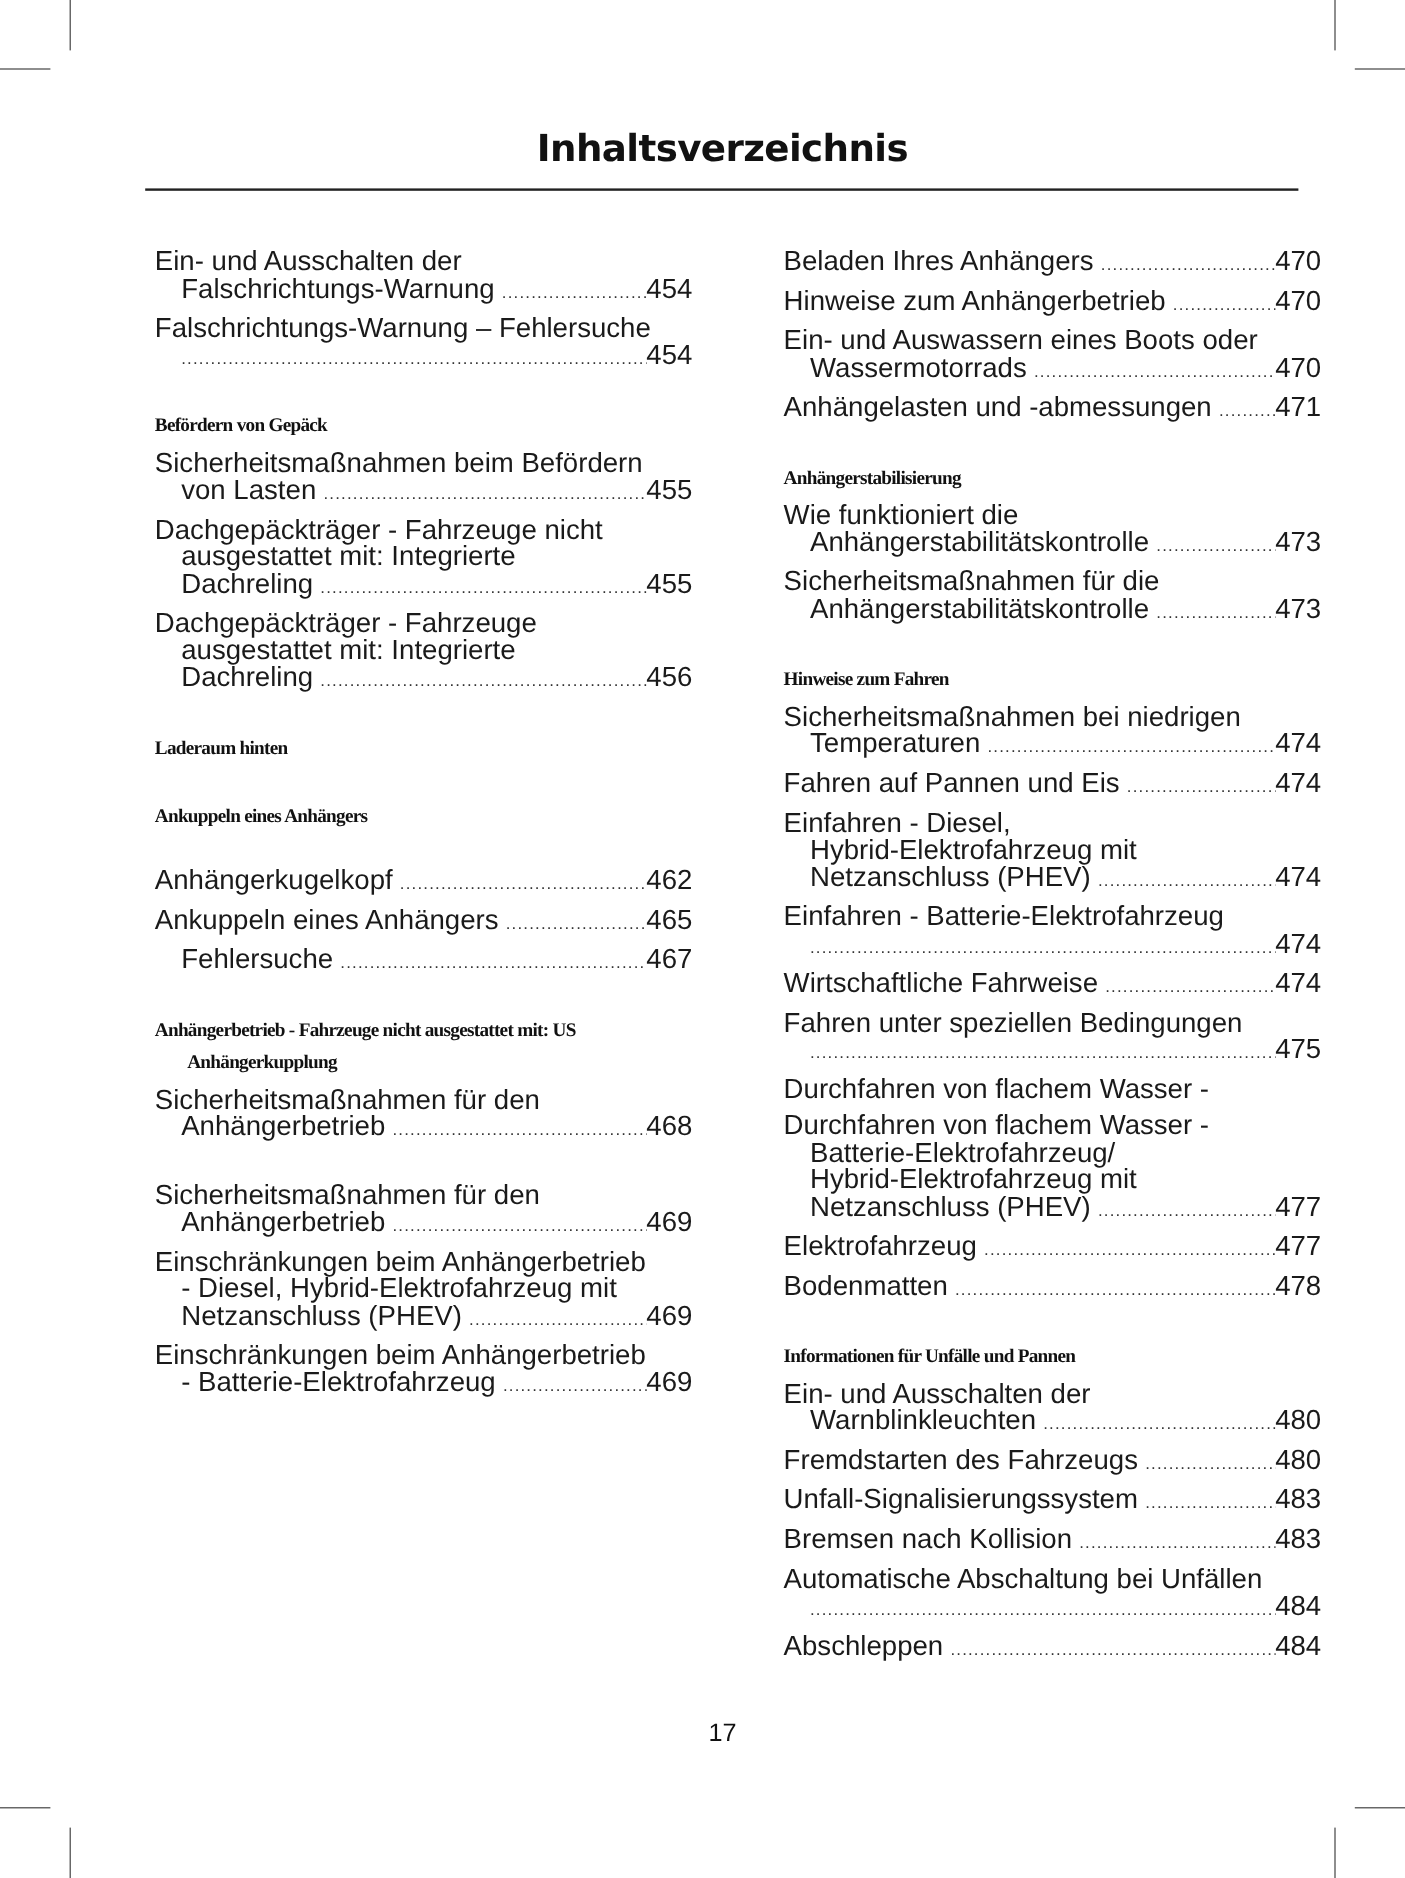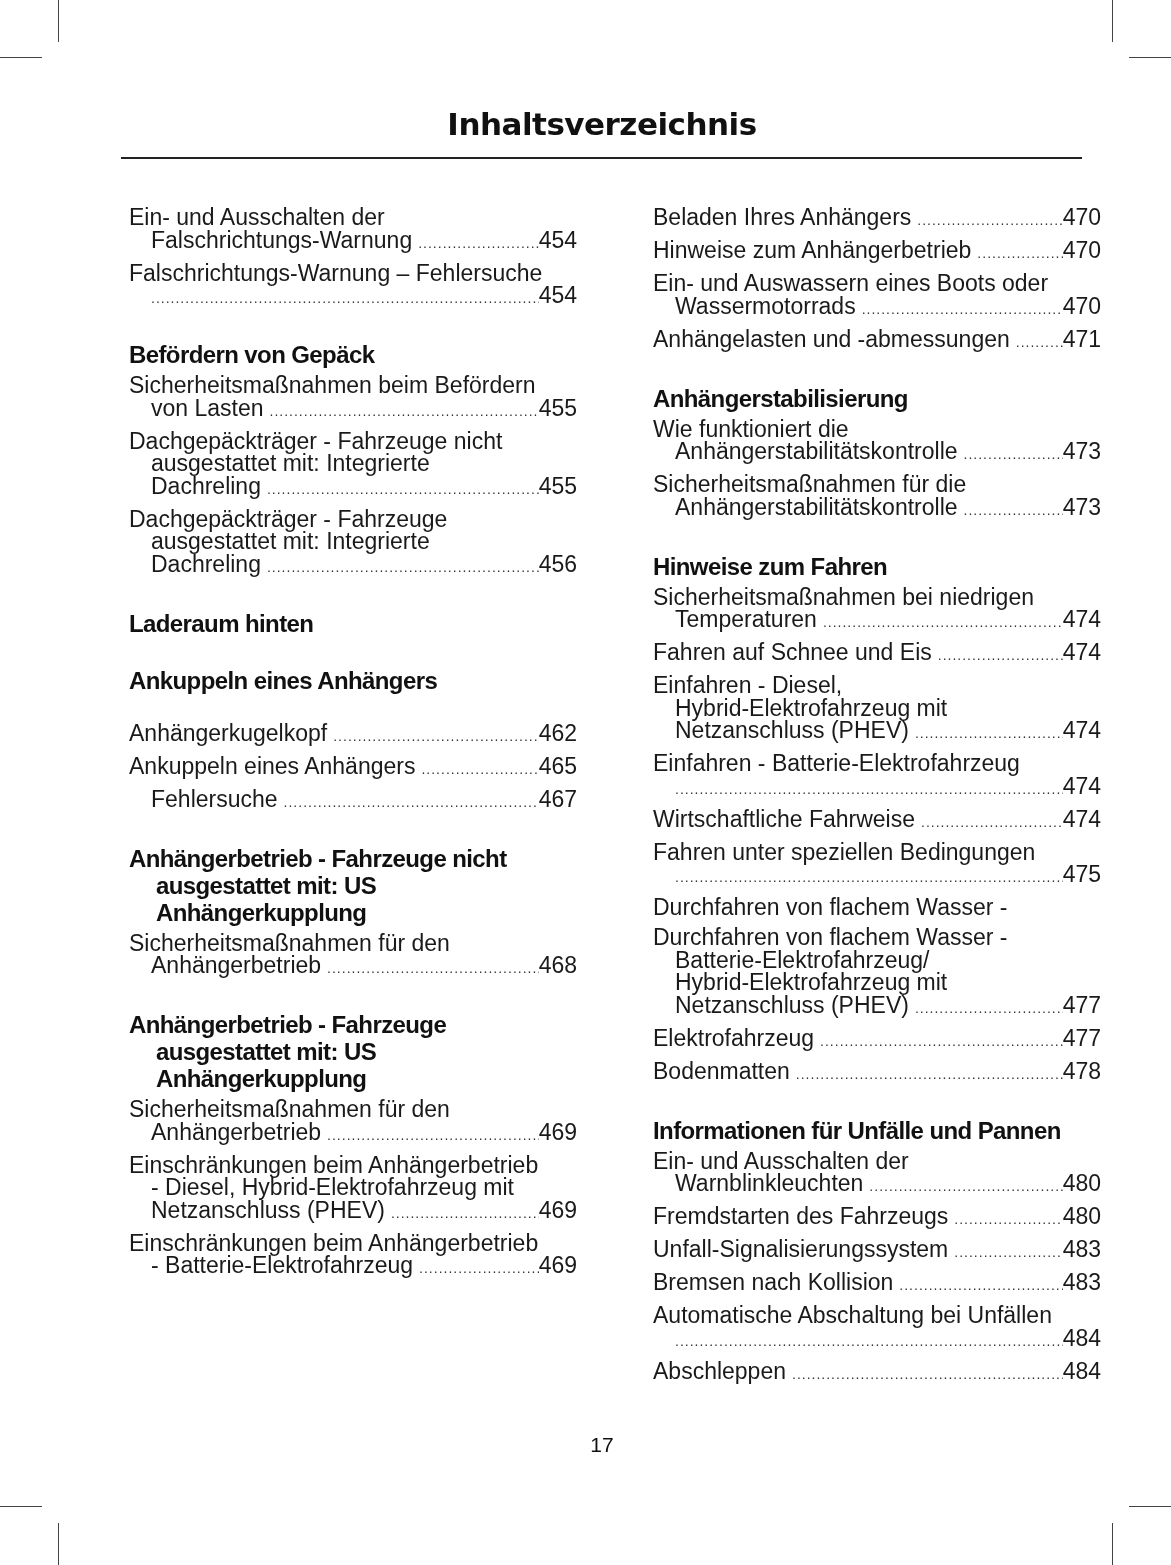--- a/index.html
+++ b/index.html
@@ -7,21 +7,21 @@
          font-family:"Liberation Sans", sans-serif; color:#1a1a1a; }
   .crop { position:absolute; background:#444; }
   .title { position:absolute; left:0; width:1204px; top:106px; text-align:center;
            font-family:"DejaVu Sans", sans-serif; font-weight:bold; font-size:31px;
            letter-spacing:-0.5px; color:#111; }
   .rule { position:absolute; left:121px; width:961px; top:157px; height:2px; background:#222; }
   .col { position:absolute; top:206px; width:448px; }
   .col.left { left:129px; }
   .col.right { left:653px; }
   .section { margin:0; }
-  .heading { font-family:Liberation Sans, sans-serif; font-weight:bold; font-size:24px;
+  .heading { font-family:Liberation Serif, serif; font-weight:bold; font-size:16px;
              line-height:27px; letter-spacing:-0.6px; padding-left:27px; text-indent:-27px;
              margin:0 0 6px 0; color:#111; }
   .entry { font-size:23px; line-height:22.5px; margin:0 0 7.5px 0; }
   .entry .line { display:block; }
   .entry .line.indent { padding-left:22px; }
   .entry .last { display:flex; align-items:baseline; }
   .entry .last .txt { white-space:nowrap; padding-right:6px; }
   .entry .last .dots { flex:1; overflow:hidden; white-space:nowrap; letter-spacing:1px;
                        font-size:14px; color:#333; }
   .entry .last .dots::before { content:"................................................................................................................................................................"; }
@@ -131,21 +131,20 @@
         <span class="line">Sicherheitsmaßnahmen für den</span>
         <span class="line last indent">
           <span class="txt">Anhängerbetrieb</span>
           <span class="dots"></span>
           <span class="page">468</span>
         </span>
       </div>
     </div>
     <div class="section">
       <div class="gap"></div>
-      <div class="heading">Anhängerbetrieb - Fahrzeuge ausgestattet mit: US Anhängerkupplung</div>
       <div class="entry">
         <span class="line">Sicherheitsmaßnahmen für den</span>
         <span class="line last indent">
           <span class="txt">Anhängerbetrieb</span>
           <span class="dots"></span>
           <span class="page">469</span>
         </span>
       </div>
       <div class="entry">
         <span class="line">Einschränkungen beim Anhängerbetrieb</span>
@@ -224,21 +223,21 @@
       <div class="entry">
         <span class="line">Sicherheitsmaßnahmen bei niedrigen</span>
         <span class="line last indent">
           <span class="txt">Temperaturen</span>
           <span class="dots"></span>
           <span class="page">474</span>
         </span>
       </div>
       <div class="entry">
         <span class="line last">
-          <span class="txt">Fahren auf Schnee und Eis</span>
+          <span class="txt">Fahren auf Pannen und Eis</span>
           <span class="dots"></span>
           <span class="page">474</span>
         </span>
       </div>
       <div class="entry">
         <span class="line">Einfahren - Diesel,</span>
         <span class="line indent">Hybrid-Elektrofahrzeug mit</span>
         <span class="line last indent">
           <span class="txt">Netzanschluss (PHEV)</span>
           <span class="dots"></span>

